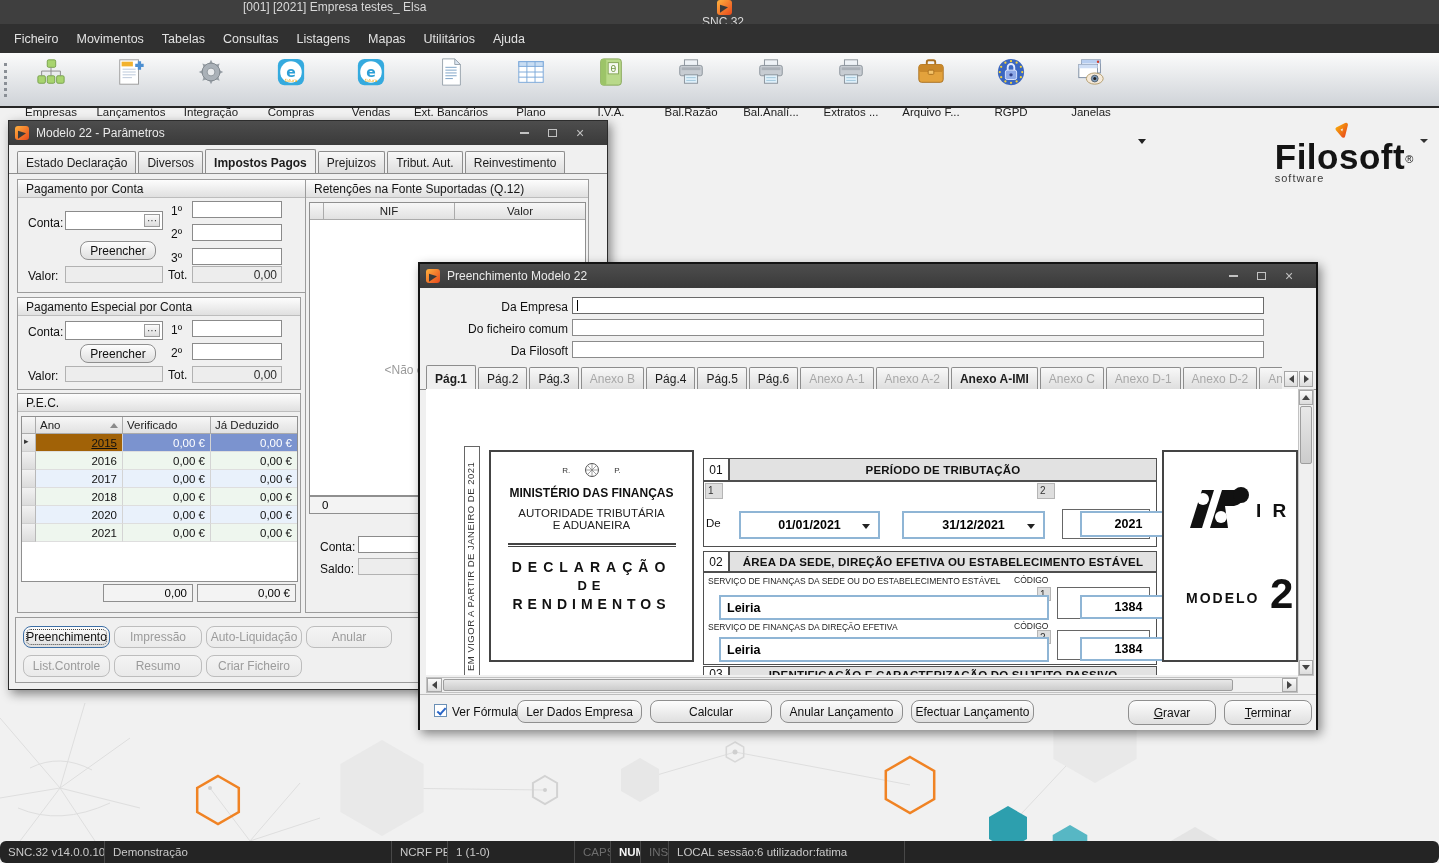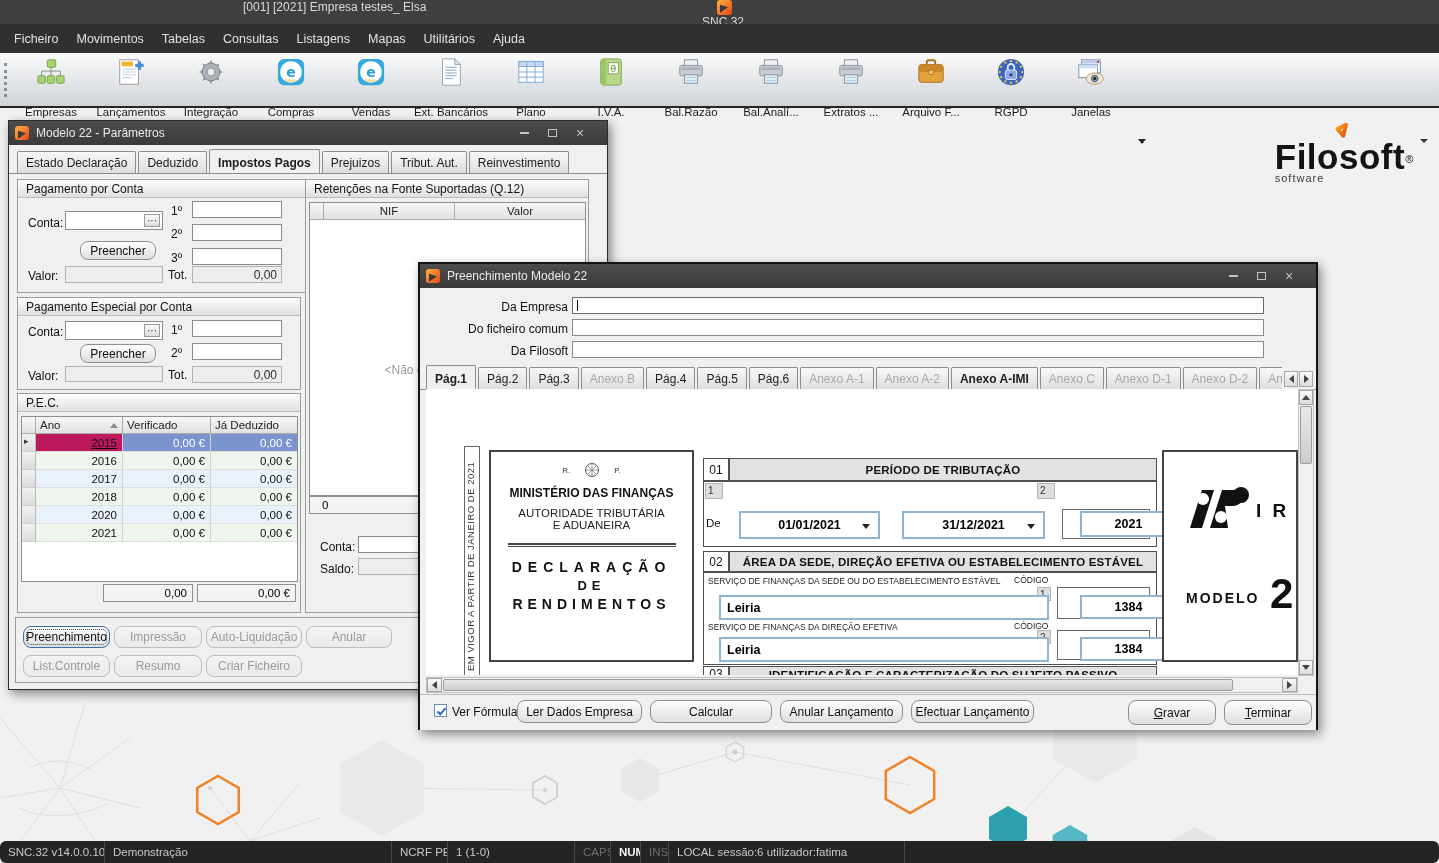--- a/index.html
+++ b/index.html
@@ -68,21 +68,21 @@
   .t-head { display:flex; height:17px; }
   .th { background:linear-gradient(#f7f7f7,#e1e1e1); border-right:1px solid #ababab; border-bottom:1px solid #ababab; font-size:11.5px; color:#222; display:flex; align-items:center; padding:0 4px; }
   .gut-h { width:14px; background:linear-gradient(#f7f7f7,#e1e1e1); border-right:1px solid #ababab; border-bottom:1px solid #ababab; }
   .sort { width:0; height:0; border-left:4px solid transparent; border-right:4px solid transparent; border-bottom:5px solid #8a8a8a; margin-left:auto; }
   .pec-tr { display:flex; height:18px; }
   .gut { width:14px; background:linear-gradient(#f2f2f2,#dcdcdc); border-right:1px solid #b8b8b8; border-bottom:1px solid #cfcfcf; position:relative; }
   .td { font-size:11.5px; color:#111; display:flex; align-items:center; justify-content:flex-end; padding:0 5px; border-right:1px solid #d4d4d4; border-bottom:1px solid #dedede; }
   .pec-tr:nth-of-type(odd)  .td { background:#e9f1fb; }
   .pec-tr:nth-of-type(even) .td { background:#eef6ee; }
   .pec-tr.selected .td.hl { background:#7b93cf; color:#fff; }
-  .pec-tr.selected .td.ano { background:#be185d;text-decoration:underline; }
+  .pec-tr.selected .td.ano { background:#a16207;text-decoration:underline; }
   .pec-tr.selected .gut::after { content:"\25B8"; position:absolute; left:2px; top:2px; font-size:9px; color:#333; }
   .c-ano{width:87px} .c-ver{width:88px} .c-ded{width:86px; border-right:none;}
   .sumbox { position:absolute; height:18px; background:#f3f3f3; border:1px solid #8f8f8f; font-size:11.5px; display:flex; align-items:center; justify-content:flex-end; padding:0 5px; }
 
   .ret-empty { position:absolute; left:0; right:0; top:160px; text-align:center; font-size:12px; color:#9a9a9a; }
 
   
   .fnum { position:absolute; border:1px solid #4f4f4f; background:#fff; font-size:12px; color:#111; display:flex; align-items:center; justify-content:center; }
   .fhead { position:absolute; border:1px solid #4f4f4f; background:#e2e2e2; font-size:11.5px; font-weight:bold; color:#111; display:flex; align-items:center; justify-content:center; letter-spacing:.2px; white-space:nowrap; overflow:hidden; }
   .fsec { position:absolute; border:1px solid #4f4f4f; background:#fff; }
@@ -386,21 +386,21 @@
         </span>
       <span class="ctl">
           <span class="cls">×</span>
         </span>
     </span>
   </div>
 
   <div class="tabs" style="left:8px;top:28px">
 
   <div class="tab normal"><span>Estado Declaração</span></div>
-      <div class="tab normal"><span>Deduzido</span></div>
+      <div class="tab normal"><span>Diversos</span></div>
       <div class="tab active"><span>Impostos Pagos</span></div>
       <div class="tab normal"><span>Prejuizos</span></div>
       <div class="tab normal"><span>Tribut. Aut.</span></div>
       <div class="tab normal"><span>Reinvestimento</span></div>
     </div>
   <div class="tab-line" style="left:0;top:52px;width:598px"></div>
 
   <div class="grp" style="left:8px;top:58px;width:333px;height:114px">
     <div class="grp-h">Pagamento por Conta</div>
     <span class="lbl" style="left:10px;top:36px">Conta:</span>

